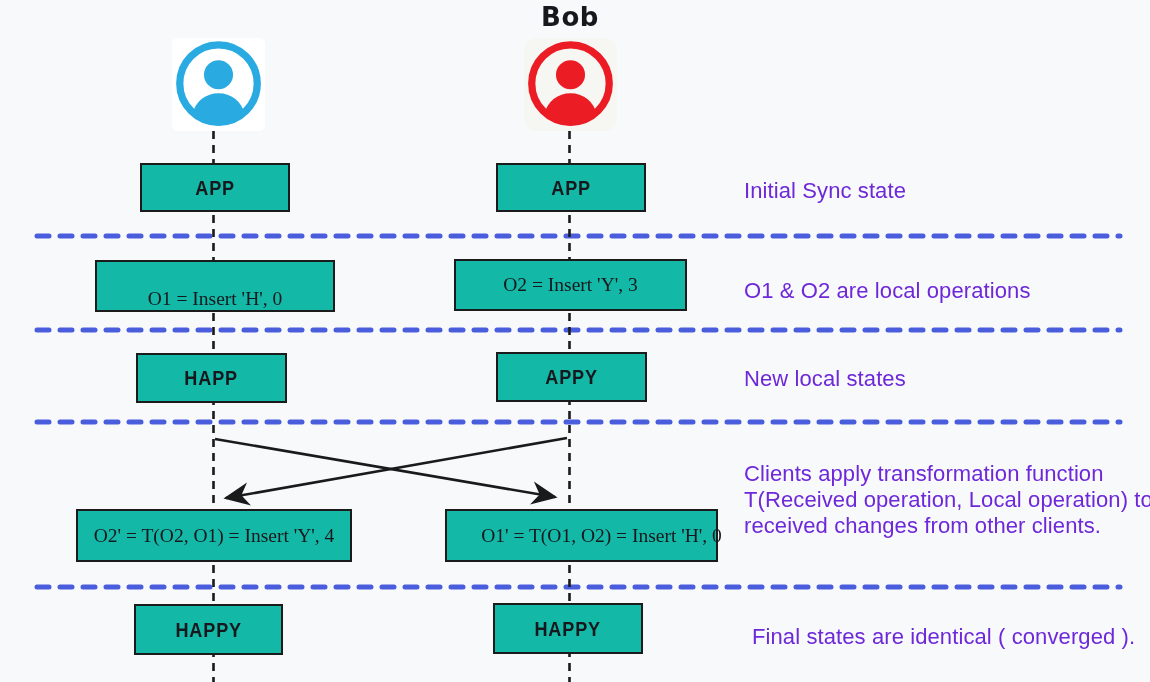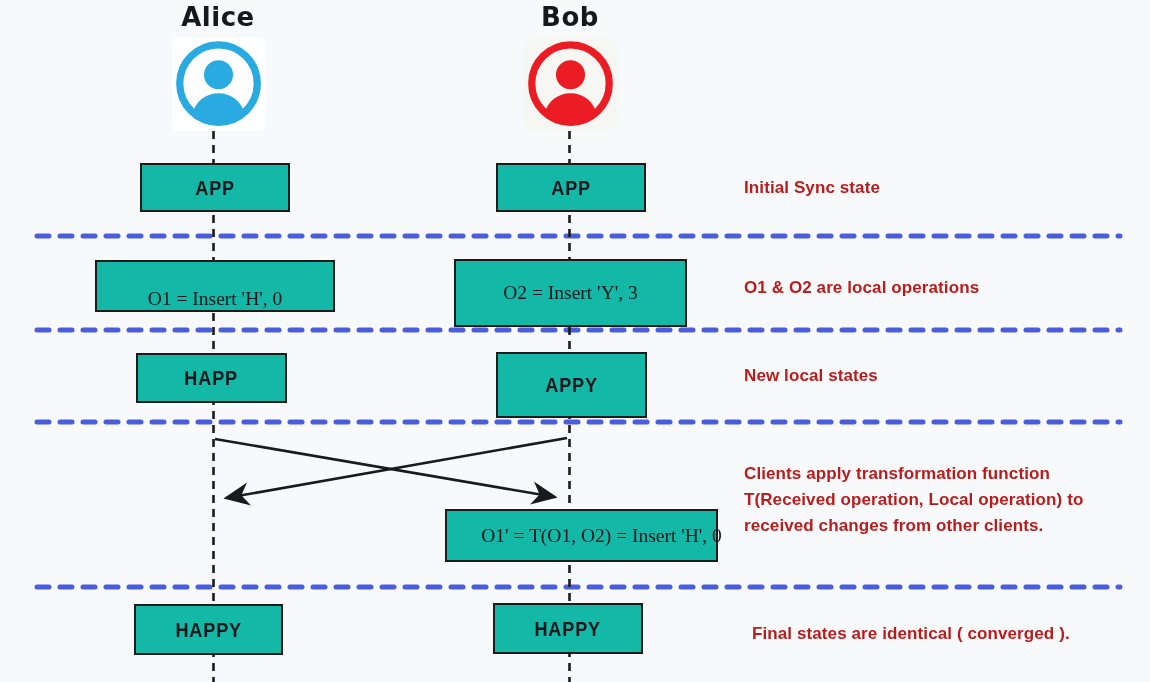--- a/index.html
+++ b/index.html
@@ -37,21 +37,21 @@
     font-family:"Liberation Sans", sans-serif;
     font-weight:700;font-size:21px;letter-spacing:1px;
   }
   .node.op span{
     font-family:"Liberation Serif", serif;
     font-weight:500;font-size:19.5px;white-space:nowrap;
   }
 
   .ann{
     position:absolute;z-index:3;
-    font-weight:700;font-size:17px;color:#b91c1c;
+    font-weight:400;font-size:22px;color:#6d28d9;
     white-space:nowrap;letter-spacing:.1px;
   }
   .ann .line{line-height:26px;}
 </style>
 </head>
 <body>
 
 <div id="canvas">
 
   <svg id="overlay" width="1150" height="682" viewBox="0 0 1150 682">
@@ -72,21 +72,20 @@
       <line x1="213.5" y1="131" x2="213.5" y2="682"></line>
       <line x1="569.5" y1="131" x2="569.5" y2="682"></line>
     </g>
 
     <g stroke-width="2.6" fill="none" stroke="#1a1a1a">
       <line x1="215" y1="439" x2="555" y2="497" marker-end="url(#arrowhead)"></line>
       <line x1="567" y1="438" x2="226" y2="498" marker-end="url(#arrowhead)"></line>
     </g>
   </svg>
 
-  <div class="client-name" style="left:148px;top:2px;">Alice</div>
   <div class="client-name" style="left:500px;top:2px;">Bob</div>
 
   <div class="avatar alice" style="left:172px;top:38px;">
     <svg viewBox="0 0 96 96" color="#29abe2">
       <circle cx="48" cy="47" r="40" fill="none" stroke="currentColor" stroke-width="7.5"></circle>
       <circle cx="48" cy="38" r="15" fill="currentColor"></circle>
       <path d="M48,57 C35,57 24.5,65 20.5,79 A40,40 0 0 0 75.5,79 C71.5,65 61,57 48,57 Z" fill="currentColor"></path>
     </svg>
   </div>
   <div class="avatar bob" style="left:524px;top:38px;">
@@ -100,31 +99,34 @@
   <div class="node state" style="left:140px;top:163px;width:150px;height:49px;">
     <span>APP</span>
   </div>
   <div class="node state" style="left:496px;top:163px;width:150px;height:49px;">
     <span>APP</span>
   </div>
 
   <div class="node op" style="left:95px;top:260px;width:240px;height:52px;align-items:flex-end;">
     <span>O1 = Insert 'H', 0</span>
   </div>
-  <div class="node op" style="left:454px;top:259px;width:233px;height:68px;">
+  <div class="node op" style="left:454px;top:259px;width:233px;height:52px;">
     <span>O2 = Insert 'Y', 3</span>
   </div>
 
   <div class="node state" style="left:136px;top:353px;width:151px;height:50px;">
     <span>HAPP</span>
   </div>
-  <div class="node state" style="left:496px;top:352px;width:151px;height:66px;">
+  <div class="node state" style="left:496px;top:352px;width:151px;height:50px;">
     <span>APPY</span>
   </div>
 
+  <div class="node op" style="left:76px;top:509px;width:276px;height:53px;">
+    <span>O2' = T(O2, O1) = Insert 'Y', 4</span>
+  </div>
   <div class="node op" style="left:445px;top:509px;width:273px;height:53px;padding-left:40px;">
     <span>O1' = T(O1, O2) = Insert 'H', 0</span>
   </div>
 
   <div class="node state" style="left:134px;top:604px;width:149px;height:51px;">
     <span>HAPPY</span>
   </div>
   <div class="node state" style="left:493px;top:603px;width:150px;height:51px;">
     <span>HAPPY</span>
   </div>

